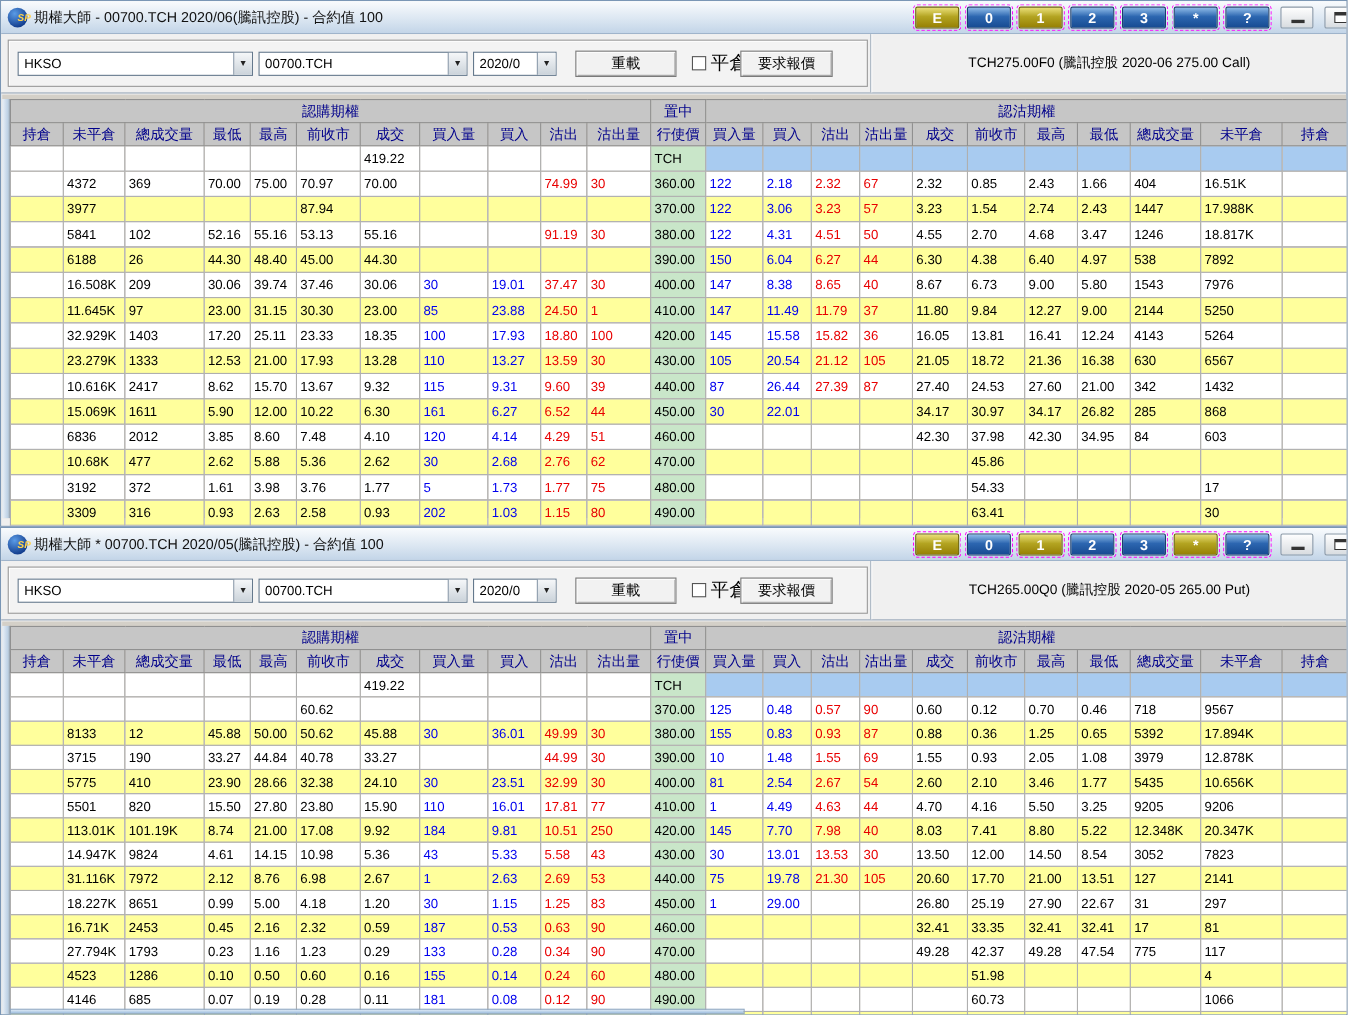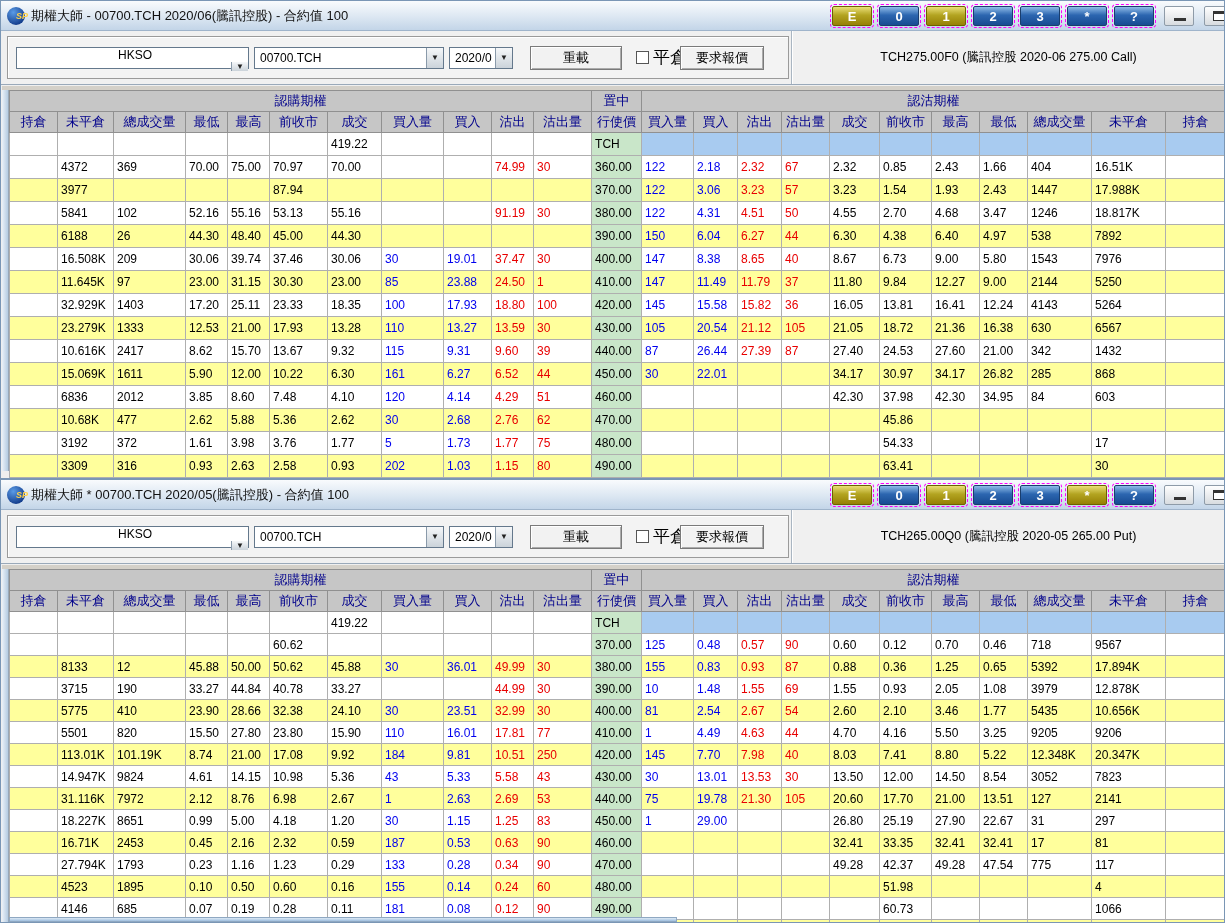--- a/index.html
+++ b/index.html
@@ -33,21 +33,21 @@
     border:1px solid #333; border-top:3px solid #333; background:#fff; }
   .sys-btn.cut { margin-right:-16px; }
 
   
   .toolbar { height:54px; background:#F0F0F0; position:relative; border-bottom:1px solid #9AA9B9; }
   .controls-panel { position:absolute; left:6px; top:5px; width:782px; height:43px;
     border:1px solid #9A9A9A; background:#F3F3F3; box-shadow:inset 1px 1px 0 #fff;
     display:flex; align-items:center; padding:0 8px; }
   .combo { height:22px; background:#fff; border:1px solid #64788C; display:flex;
     align-items:center; font-size:12px; padding-left:5px; margin-right:5px; }
-  .combo-market { width:233px;flex-direction:column; } .combo-symbol { width:190px; } .combo-month { width:64px;text-align:right; }
+  .combo-market { width:214px; } .combo-symbol { width:190px; } .combo-month { width:76px;text-align:right; }
   .combo .arrow-btn { margin-left:auto; width:17px; height:20px;
     background:linear-gradient(#F5F7F9,#CBD3DA); border-left:1px solid #8A9AAA;
     display:flex; align-items:center; justify-content:center; font-size:8px; color:#222; }
   .push-btn { height:24px; background:#F2F2F2; border:1px solid #7A7A7A;
     box-shadow:inset 1px 1px 0 #fff, inset -1px -1px 0 #ABABAB;
     font-size:13px; display:flex; align-items:center; justify-content:center; }
   .reload-btn { width:92px; margin-left:12px; }
   .quote-btn { width:84px; }
   .chk { width:13px; height:13px; background:#fff; border:1px solid #555; margin-left:14px; flex:0 0 13px; }
   .chk-label { font-size:17px; margin-left:4px; width:27px; overflow:hidden; white-space:nowrap; }
@@ -248,21 +248,21 @@
             <td class="c-buy"></td>
             <td class="c-sell"></td>
             <td class="c-sell"></td>
             <td class="strike-cell">370.00</td>
             <td class="c-buy">122</td>
             <td class="c-buy">3.06</td>
             <td class="c-sell">3.23</td>
             <td class="c-sell">57</td>
             <td>3.23</td>
             <td>1.54</td>
-            <td>1.93</td>
+            <td>2.74</td>
             <td>2.43</td>
             <td>1447</td>
             <td>17.988K</td>
             <td></td>
           </tr>
           <tr class="row-white">
             <td></td>
             <td>5841</td>
             <td>102</td>
             <td>52.16</td>
@@ -967,21 +967,21 @@
             <td>42.37</td>
             <td>49.28</td>
             <td>47.54</td>
             <td>775</td>
             <td>117</td>
             <td></td>
           </tr>
           <tr class="row-yellow">
             <td></td>
             <td>4523</td>
-            <td>1895</td>
+            <td>1286</td>
             <td>0.10</td>
             <td>0.50</td>
             <td>0.60</td>
             <td>0.16</td>
             <td class="c-buy">155</td>
             <td class="c-buy">0.14</td>
             <td class="c-sell">0.24</td>
             <td class="c-sell">60</td>
             <td class="strike-cell">480.00</td>
             <td class="c-buy"></td>

